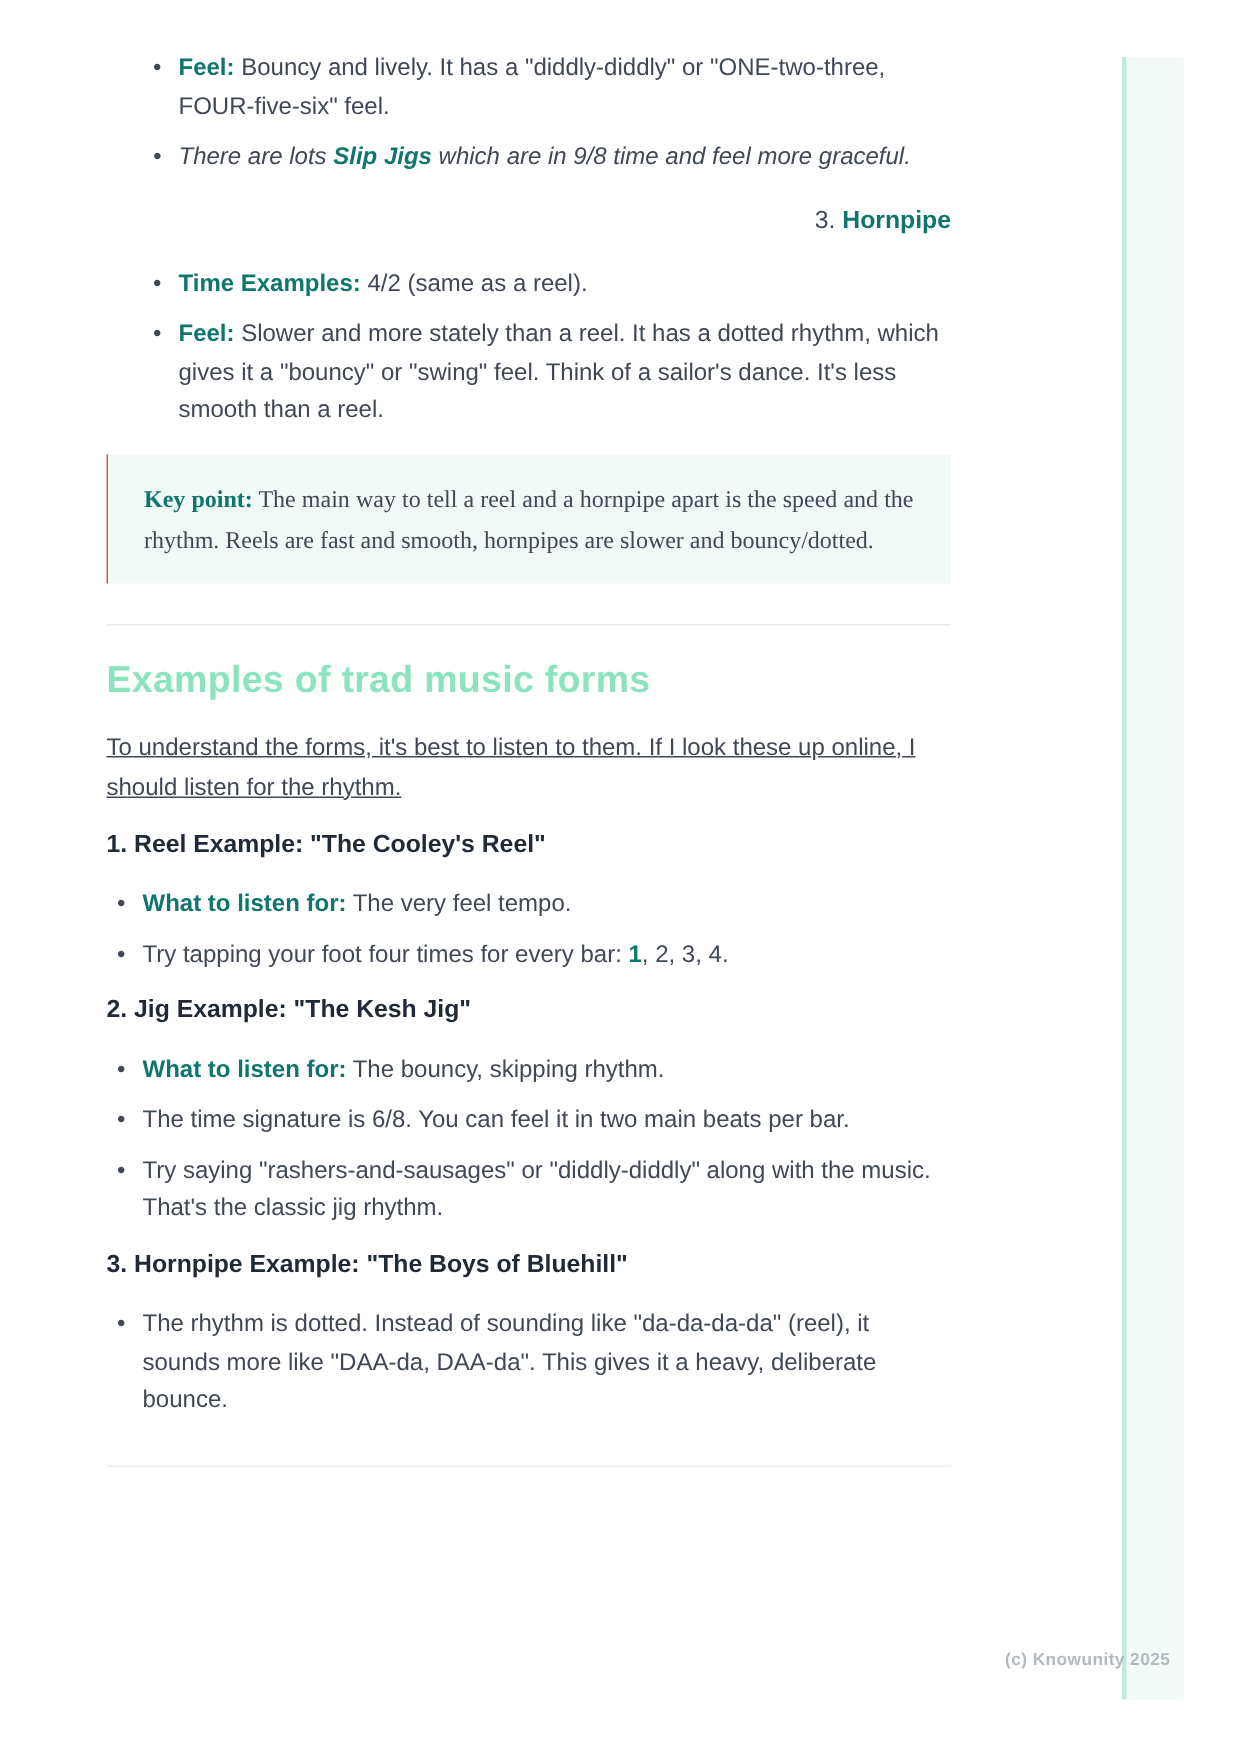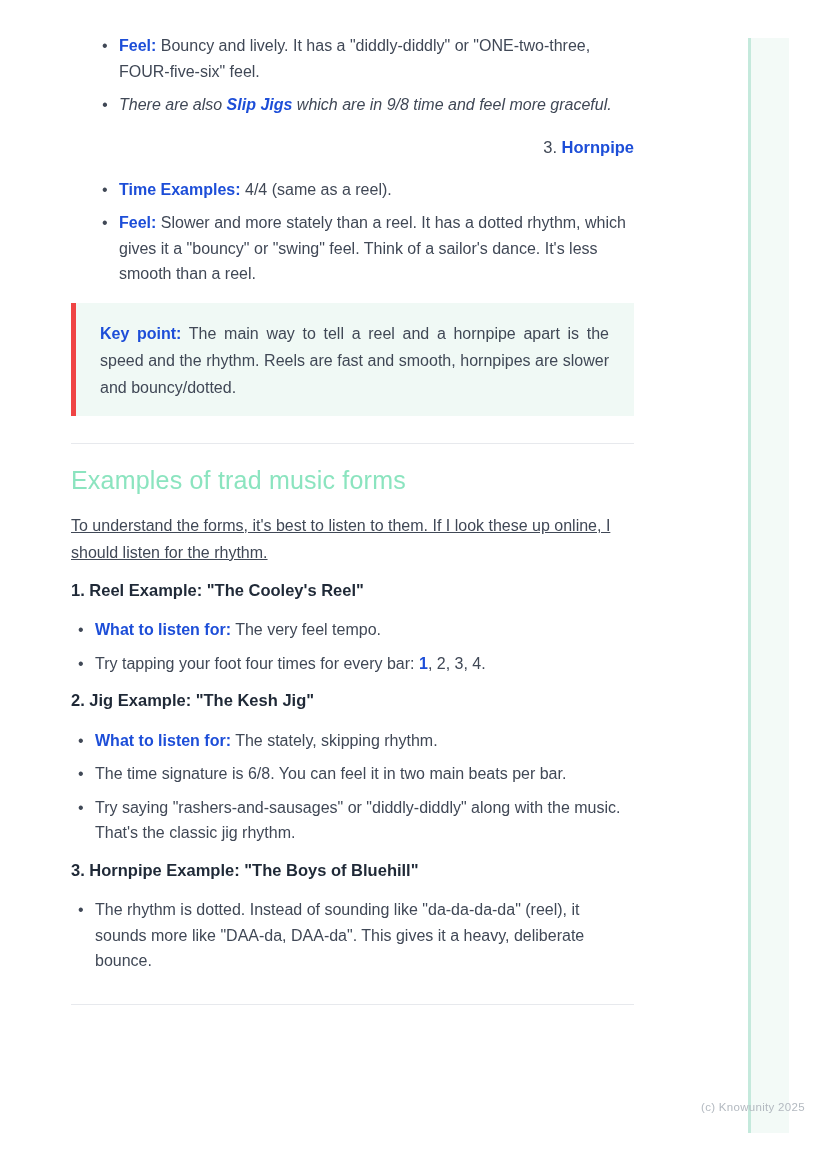--- a/index.html
+++ b/index.html
@@ -19,21 +19,21 @@
   .side-line {
     position: absolute; left: 748px; top: 38px;
     width: 3px; height: 1095px;
     background: #c4e9dc;
   }
   .content {
     position: absolute; left: 71px; top: 0;
     width: 563px;
     font-size: 16px; line-height: 25.5px;
   }
-  b, strong { color: #1d4ed8; margin-top: 20px; }
+  b, strong { color: #0f766e; margin-top: 20px; }
   .blist { list-style: none; margin: 0 0 3px 0; padding: 0; }
   .blist li { position: relative; padding-left: 24px; margin-bottom: 8px; }
   .blist li::before {
     content: "\2022";
     position: absolute; left: 7px; top: 0;
     color: #404856;
   }
   .blist.deep li { padding-left: 48px; }
   .blist.deep li::before { left: 31px; }
   .first-list { margin-top: 33px; }
@@ -42,85 +42,87 @@
     margin: 17px 0 0 0;
     font-size: 16.5px;
     line-height: 25px;
     text-align: right;
   }
   .num-heading .marker { color: #404856; }
   .after-heading { margin-top: 17px; }
   .callout {
     margin-top: 16px;
     background: #f0f9f5;
-    border-left: 5px solid #ef4444;
+    border-left: 1px solid #ef4444;
     padding: 17px 25px 15px 24px;
     line-height: 27px;
     text-align: justify;
+    font-family: Liberation Serif, serif;
   }
   .divider {
     border: none;
     border-top: 1px solid #e7e9ed;
     margin: 27px 0 0 0;
   }
   .divider.bottom { margin-top: 30px; }
   h2.mint {
     color: #8be4bf;
     font-size: 25px;
     line-height: 30px;
-    font-weight: 400;
+    font-weight: 700;
     margin: 21px 0 0 0;
     letter-spacing: 0.2px;
   }
   p.intro {
     margin: 17px 0 8px 0;
     line-height: 27px;
     text-decoration: underline;
   }
   .ex-heading {
     margin: 12px 0 0 0;
     font-weight: 700;
     color: #1f2937;
     font-size: 16.5px;
     line-height: 25.5px;
   }
   .ex-list { margin-top: 14px; }
   .footer {
     position: absolute;
-    left: 701px; top: 1101px;
+    left: 670px; top: 1101px;
     font-size: 11.5px;
     color: #b3b9c0;
     letter-spacing: 0.3px;
+    font-weight: bold;
   }
 </style>
 </head>
 <body>
 
 <div class="side-strip"></div>
 <div class="side-line"></div>
 
 <div class="content">
 
   <ul class="blist deep first-list">
     <li>
       <b>Feel:</b><span> Bouncy and lively. It has a "diddly-diddly" or "ONE-two-three, FOUR-five-six" feel.</span>
     </li>
     <li class="italic">
-      <span>There are also </span><b class="italic">Slip Jigs</b><span> which are in 9/8 time and feel more graceful.</span>
+      <span>There are lots </span><b class="italic">Slip Jigs</b><span> which are in 9/8 time and feel more graceful.</span>
     </li>
   </ul>
 
   <div class="num-heading">
     <span class="marker">3.</span>
     <b>Hornpipe</b>
   </div>
 
   <ul class="blist deep after-heading">
     <li>
-      <b>Time Examples:</b><span> 4/4 (same as a reel).</span>
+      <b>Time Examples:</b><span> 4/2 (same as a reel).</span>
     </li>
     <li>
       <b>Feel:</b><span> Slower and more stately than a reel. It has a dotted rhythm, which gives it a "bouncy" or "swing" feel. Think of a sailor's dance. It's less smooth than a reel.</span>
     </li>
   </ul>
 
   <div class="callout">
     <b>Key point:</b><span> The main way to tell a reel and a hornpipe apart is the speed and the rhythm. Reels are fast and smooth, hornpipes are slower and bouncy/dotted.</span>
   </div>
 
@@ -136,21 +138,21 @@
       <b>What to listen for:</b><span> The very feel tempo.</span>
     </li>
     <li>
       <span>Try tapping your foot four times for every bar: </span><b>1</b><span>, 2, 3, 4.</span>
     </li>
   </ul>
 
   <div class="ex-heading">2. Jig Example: "The Kesh Jig"</div>
   <ul class="blist ex-list">
     <li>
-      <b>What to listen for:</b><span> The stately, skipping rhythm.</span>
+      <b>What to listen for:</b><span> The bouncy, skipping rhythm.</span>
     </li>
     <li>
       <span>The time signature is 6/8. You can feel it in two main beats per bar.</span>
     </li>
     <li>
       <span>Try saying "rashers-and-sausages" or "diddly-diddly" along with the music. That's the classic jig rhythm.</span>
     </li>
   </ul>
 
   <div class="ex-heading">3. Hornpipe Example: "The Boys of Bluehill"</div>

